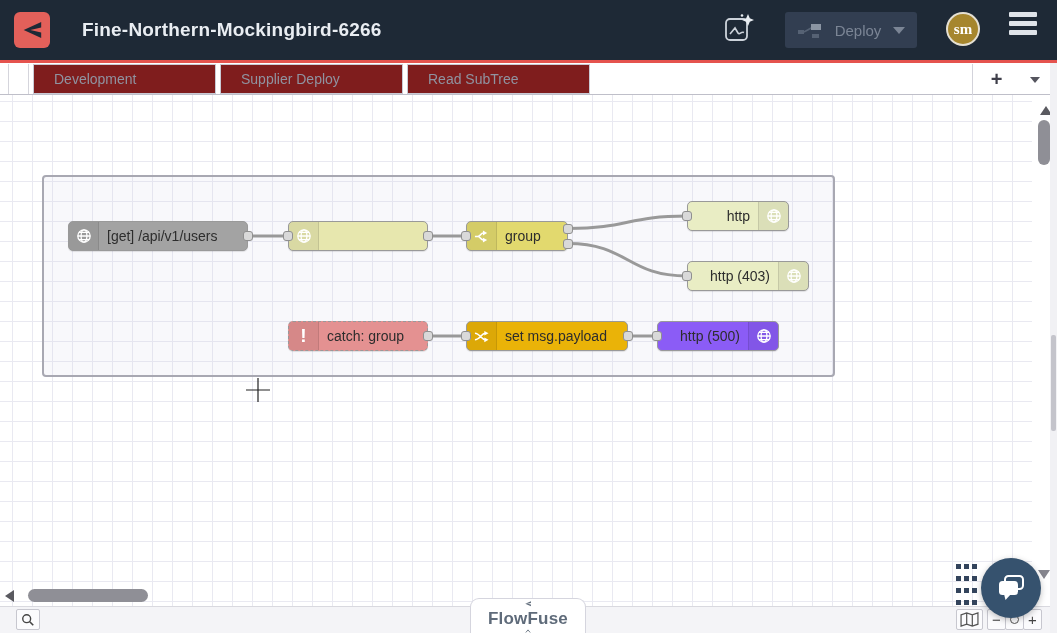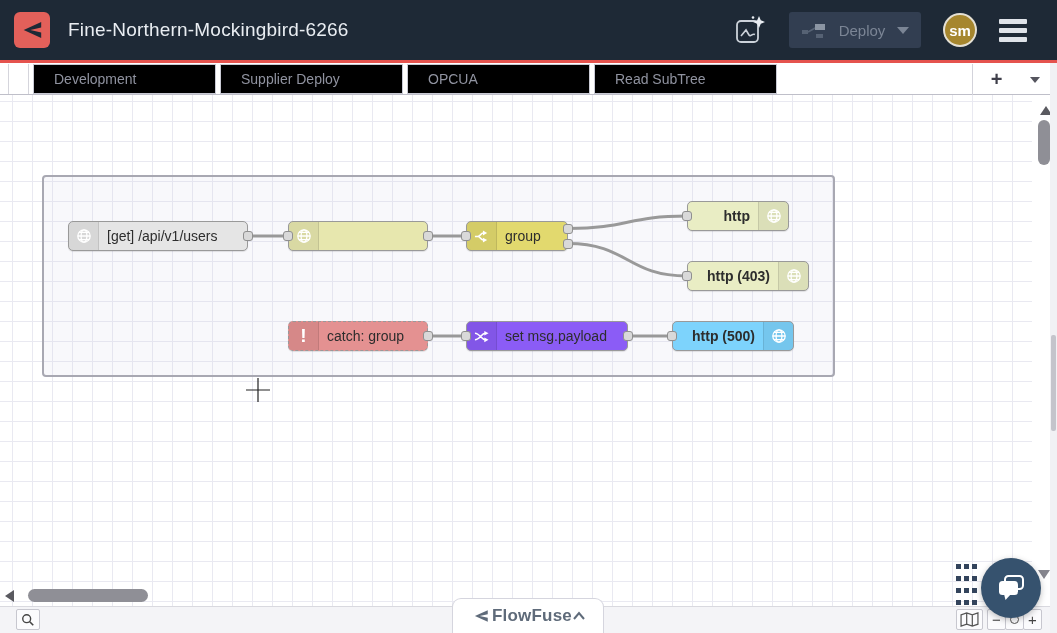--- a/index.html
+++ b/index.html
@@ -6,40 +6,40 @@
   html,body { width:1057px; height:633px; overflow:hidden; background:#fff;
               font-family:"Liberation Sans", sans-serif; }
   #app { position:relative; width:1057px; height:633px; overflow:hidden; background:#fff; }
 
   
   .header { position:absolute; left:0; top:0; width:1057px; height:60px;
             background:#1e2936; display:flex; align-items:center; z-index:80; }
   .accent-line { position:absolute; left:0; top:60px; width:1057px; height:3px; background:#e5534e; z-index:80; }
   .logo-box { width:36px; height:36px; margin-left:14px; border-radius:6px; background:#e3605a;
               display:flex; align-items:center; justify-content:center; }
-  .app-title { margin-left:18px; color:#e9edf2; font-size:19px; font-weight:400; letter-spacing:.2px; }
-  .header-right { margin-left:auto; display:flex; align-items:center; gap:22px; padding-right:30px; }
+  .app-title { margin-left:32px; color:#e9edf2; font-size:19px; font-weight:700; letter-spacing:.2px; }
+  .header-right { margin-left:auto; display:flex; gap:29px; padding-right:20px; }
   .ai-btn { width:32px; height:32px; display:flex; align-items:center; justify-content:center; cursor:pointer; }
   .deploy-btn { height:36px; width:132px; background:#323e51; border-radius:3px; display:flex;
                 align-items:center; padding:0 12px; gap:10px; }
   .deploy-label { color:#7b8595; font-size:15px; flex:1; text-align:center; }
   .deploy-caret { width:0; height:0; border-left:6px solid transparent; border-right:6px solid transparent;
                   border-top:7px solid #7b8595; }
   .avatar { width:34px; height:34px; border-radius:50%; background:#a6862e; border:2px solid rgba(240,240,240,.85);
             color:#fff; display:flex; align-items:center; justify-content:center;
-            font-family:Liberation Sans, sans-serif; font-weight:bold; font-size:15px; }
+            font-family:Liberation Serif, serif; font-weight:bold; font-size:15px; }
   .hamburger { display:flex; flex-direction:column; gap:4px; cursor:pointer; }
   .hamburger div { width:28px; height:5px; background:#dfe3e9; border-radius:1px; }
 
   
   .tabbar { position:absolute; left:0; top:63px; width:1057px; height:32px; background:#fff;
             border-bottom:1px solid #bfbfc9; z-index:70; }
   .tab-strip { position:absolute; left:8px; top:1px; height:31px; display:flex; }
   .tab-spacer { width:21px; height:30px; background:#fff; border-left:1px solid #d5d5dc; border-right:1px solid #d5d5dc; }
-  .tab { width:183px; height:30px; margin-left:4px; background:#000000; border:1px solid #c9cad4;
+  .tab { width:183px; height:30px; margin-left:4px; background:#7f1d1d; border:1px solid #c9cad4;
          color:#9093a0; font-size:14px; line-height:28px; padding-left:20px; white-space:nowrap;
          overflow:hidden; cursor:pointer; }
   .tab.active { background:#fff; border-bottom:1px solid #fff; height:32px; color:#44444e; font-weight:700; }
   .tab-actions { position:absolute; right:7px; top:1px; height:31px; display:flex; }
   .tab-add { width:48px; height:31px; border-left:1px solid #d3d3db; display:flex; align-items:center;
              justify-content:center; font-size:20px; font-weight:bold; color:#3f3f4a; cursor:pointer; }
   .tab-menu { width:30px; height:31px; display:flex; align-items:center; justify-content:center; cursor:pointer; }
   .tab-menu-caret { width:0; height:0; border-left:5px solid transparent; border-right:5px solid transparent;
                     border-top:6px solid #55555e; }
 
@@ -54,21 +54,21 @@
   .flow-group { position:absolute; border:2px solid #a8a8b2; border-radius:4px;
                 background:rgba(213,213,228,0.16); z-index:1; }
   .node { position:absolute; height:30px; border:1px solid #999; border-radius:5px; display:flex;
           z-index:5; box-shadow:0 1px 1px rgba(0,0,0,.10); cursor:pointer; }
   .node.dashed { border-style:dashed; }
   .node-icon { width:30px; height:100%; background:rgba(0,0,0,0.06); display:flex; align-items:center;
                justify-content:center; flex:none; }
   .node-icon.left  { border-right:1px solid rgba(0,0,0,0.10); border-radius:4px 0 0 4px; }
   .node-icon.right { border-left:1px solid rgba(0,0,0,0.10); border-radius:0 4px 4px 0; }
   .node-label { flex:1; font-size:14px; color:#2d2d2d; line-height:28px; padding:0 8px; white-space:nowrap; overflow:hidden; }
-  .node-label.rt { text-align:right;font-weight:bold; }
+  .node-label.rt { text-align:right; }
   .port { position:absolute; width:10px; height:10px; background:#d9d9d9; border:1px solid #8f8f8f;
           border-radius:3px; z-index:6; cursor:crosshair; }
   .crosshair { position:absolute; z-index:8; }
 
   
   .vscroll { position:absolute; left:1037px; top:0; width:13px; height:511px; background:#fff; z-index:10; }
   .vthumb { position:absolute; left:1038px; top:25px; width:12px; height:45px; background:#8f8f96; border-radius:6px; z-index:11; cursor:pointer; }
   .arrow-up { position:absolute; left:1040px; top:11px; width:0; height:0; border-left:6px solid transparent;
               border-right:6px solid transparent; border-bottom:9px solid #5a5a60; z-index:11; cursor:pointer; }
   .arrow-down-mid { position:absolute; left:1038px; top:570px; width:0; height:0; border-left:6px solid transparent;
@@ -83,21 +83,21 @@
   .statusbar { position:absolute; left:0; top:606px; width:1050px; height:27px; background:#f4f4f7;
                border-top:1px solid #d9d9df; z-index:20; }
   .sbtn { position:absolute; top:2px; height:21px; background:#fbfbfd; border:1px solid #c7c7cf; border-radius:2px;
           display:flex; align-items:center; justify-content:center; color:#444; cursor:pointer;
           font-size:15px; line-height:1; }
   .reset-circle { width:9px; height:9px; border:1.6px solid #555; border-radius:50%; }
 
   
   .ff-pill { position:absolute; left:528px; top:598px; transform:translateX(-50%); height:35px;
              background:#fff; border:1px solid #d5d5de; border-bottom:none; border-radius:9px 9px 0 0;
-             display:flex; align-items:center; padding:0 17px; z-index:50; cursor:pointer; }
+             display:flex; align-items:center; padding:0 17px; z-index:50; cursor:pointer;flex-direction:column; }
   .ff-label { color:#5f6b7a; font-size:17px; font-weight:700; letter-spacing:.2px; }
 
   
   .dots-grid { position:absolute; left:956px; top:564px; width:22px; height:46px; z-index:38;
                display:grid; grid-template-columns:repeat(3,5px); grid-auto-rows:5px; gap:7px 3px; cursor:grab; }
   .dots-grid span { background:#33445c; }
   .chat-widget { position:absolute; left:981px; top:558px; width:60px; height:60px; border-radius:50%;
                  background:#36526e; display:flex; align-items:center; justify-content:center;
                  box-shadow:0 2px 6px rgba(0,0,0,.25); z-index:60; cursor:pointer; }
 </style>
@@ -143,21 +143,20 @@
       </div>
     </div>
   </div>
   <div class="accent-line"></div>
 
   <div class="tabbar">
     <div class="tab-strip">
       <div class="tab-spacer"></div>
     <div class="tab">Development</div>
         <div class="tab">Supplier Deploy</div>
-        <div class="tab">OPCUA</div>
         <div class="tab">Read SubTree</div>
       </div>
     <div class="tab-actions">
       <div class="tab-add">+</div>
       <div class="tab-menu">
         <span class="tab-menu-caret"></span>
       </div>
     </div>
   </div>
 
@@ -166,21 +165,21 @@
     <div class="flow-group" id="flow-group" style="left: 42px; top: 80px; width: 793px; height: 202px;"></div>
     <svg class="wire-layer" id="wires">
         <path d="M248,141 C266,141 270,141 288,141" stroke="#999999"></path>
         <path d="M428,141 C446,141 448,141 466,141" stroke="#999999"></path>
         <path d="M568,133.5 C628,133.5 627,121 687,121" stroke="#999999"></path>
         <path d="M568,148.5 C628,148.5 627,181 687,181" stroke="#999999"></path>
         <path d="M428,241 C446,241 448,241 466,241" stroke="#999999"></path>
         <path d="M628,241 C652,241 663,241 687,241" stroke="#999999"></path>
       </svg>
     <div id="node-layer">
-        <div class="node" style="left: 68px; top: 126px; width: 180px; background: #e5e5e5;">
+        <div class="node" style="left: 68px; top: 126px; width: 180px; background: #a3a3a3;">
           <div class="node-icon left">
             <svg viewBox="0 0 16 16" width="16" height="16">
               <g fill="none" stroke="#fff" stroke-width="1.3">
                 <circle cx="8" cy="8" r="6.2"></circle>
                 <ellipse cx="8" cy="8" rx="2.9" ry="6.2"></ellipse>
                 <path d="M1.8,8 H14.2 M3,4.4 H13 M3,11.6 H13"></path>
               </g>
             </svg>
           </div>
           <div class="node-label">[get] /api/v1/users</div>
@@ -238,33 +237,33 @@
           </div>
           <div class="port" style="left: -6px; top: 9px;"></div>
         </div>
         <div class="node dashed" style="left: 288px; top: 226px; width: 140px; background: rgb(228, 145, 145);">
           <div class="node-icon left">
             <span style="color:#fff;font-weight:bold;font-size:19px;line-height:26px;">!</span>
           </div>
           <div class="node-label">catch: group</div>
           <div class="port" style="right: -6px; top: 9px;"></div>
         </div>
-        <div class="node" style="left: 466px; top: 226px; width: 162px; background: #8b5cf6;">
+        <div class="node" style="left: 466px; top: 226px; width: 162px; background: #eab308;">
           <div class="node-icon left">
             <svg viewBox="0 0 16 16" width="15" height="15">
               <path d="M1,4.5 C6,4.5 8,11.5 12,11.5 M1,11.5 C6,11.5 8,4.5 12,4.5" fill="none" stroke="#fff" stroke-width="1.7"></path>
               <path d="M11,2 L15.5,4.5 L11,7 Z" fill="#fff"></path>
               <path d="M11,9 L15.5,11.5 L11,14 Z" fill="#fff"></path>
             </svg>
           </div>
           <div class="node-label">set msg.payload</div>
           <div class="port" style="left: -6px; top: 9px;"></div>
           <div class="port" style="right: -6px; top: 9px;"></div>
         </div>
-        <div class="node" style="left: 672px; top: 226px; width: 122px; background: #7dd3fc;">
+        <div class="node" style="left: 657px; top: 226px; width: 122px; background: #8b5cf6;">
           <div class="node-label rt">http (500)</div>
           <div class="node-icon right">
             <svg viewBox="0 0 16 16" width="16" height="16">
               <g fill="none" stroke="#fff" stroke-width="1.3">
                 <circle cx="8" cy="8" r="6.2"></circle>
                 <ellipse cx="8" cy="8" rx="2.9" ry="6.2"></ellipse>
                 <path d="M1.8,8 H14.2 M3,4.4 H13 M3,11.6 H13"></path>
               </g>
             </svg>
           </div>

